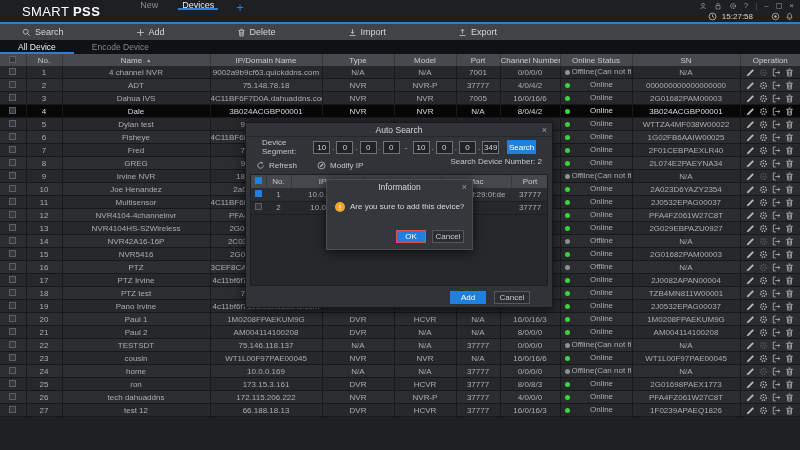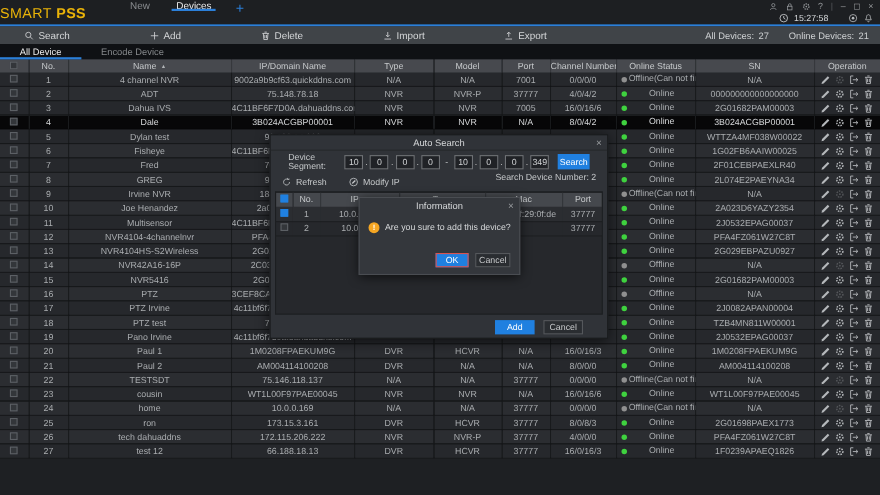--- a/index.html
+++ b/index.html
@@ -1,21 +1,21 @@
 <!DOCTYPE html>
 <html><head>
 <meta charset="utf-8">
 <style>
 *{margin:0;padding:0;box-sizing:border-box}
 html,body{width:800px;height:450px;overflow:hidden}
 body{font-family:"Liberation Sans",sans-serif;background:#1e2023;position:relative;color:#c0c3c5}
 svg{display:block}
 
 .titlebar{height:22px;background:#1d1f22;position:relative;display:flex;align-items:center}
-.brand{margin-left:0;font-size:13px;color:#eab308;letter-spacing:.4px;white-space:nowrap}
+.brand{margin-left:22px;font-size:13px;color:#ffffff;letter-spacing:.4px;white-space:nowrap}
 .brand .b{font-weight:bold}
 .main-tabs{display:flex;margin-left:28px;height:100%;align-items:flex-start;font-size:9px}
 .main-tab{color:#8a8d90;display:flex;align-items:center;padding:0 12px;position:relative}
 .main-tab.active{color:#ececec}
 .main-tab.active::after{content:"";position:absolute;left:8px;right:8px;bottom:0;height:2px;background:#2b7fd9}
 .add-tab{color:#2b7fd9;font-size:13px;display:flex;align-items:center;padding:0 10px}
 .win-icons{position:absolute;top:1px;right:6px;display:flex;gap:7px;align-items:center;color:#9a9da0;font-size:8px;height:10px}
 .win-icons .sep{color:#55585c}
 .win-icons span{line-height:10px}
 .time-row{position:absolute;top:12px;right:6px;display:flex;gap:5px;align-items:center;font-size:8px;color:#d2d5d7}
@@ -184,24 +184,20 @@
     <span>Import</span>
   </div>
   <div class="tool-item">
     <span>
         <svg width="9" height="9" viewBox="0 0 12 12">
           <path d="M6 7.4 V1.8 M3.8 4 L6 1.6 L8.2 4 M2 10 H10" fill="none" stroke="#d4d6d8"></path>
         </svg>
       </span>
     <span>Export</span>
   </div>
-  <div class="counts">
-    <span><span>All Devices:</span><b>27</b></span>
-    <span><span>Online Devices:</span><b>21</b></span>
-  </div>
 </div>
 
 <div class="view-tabs">
   <div class="view-tab active">All Device</div>
   <div class="view-tab">Encode Device</div>
 </div>
 
 <table class="grid">
   <colgroup>
     <col style="width:26px">

